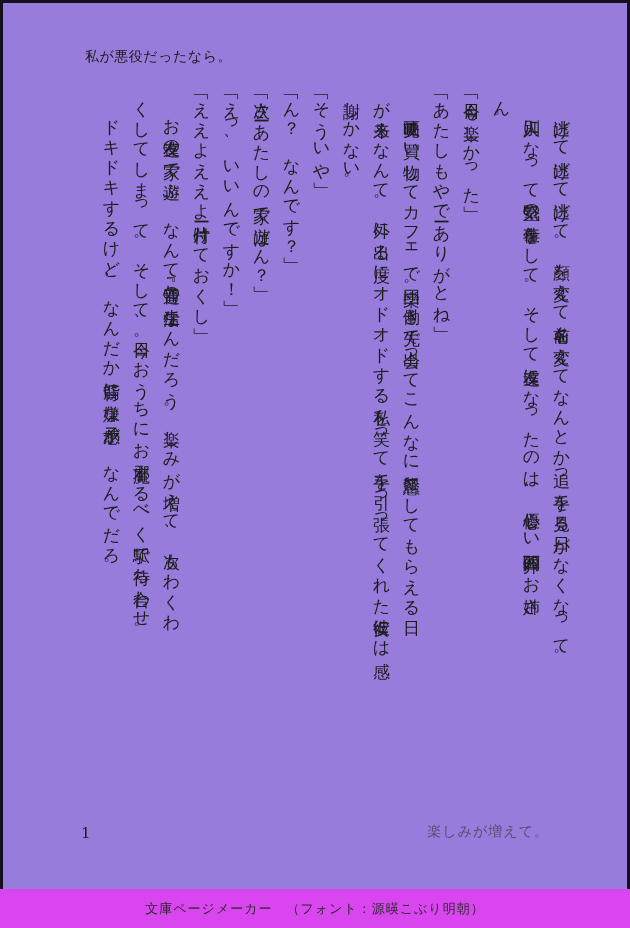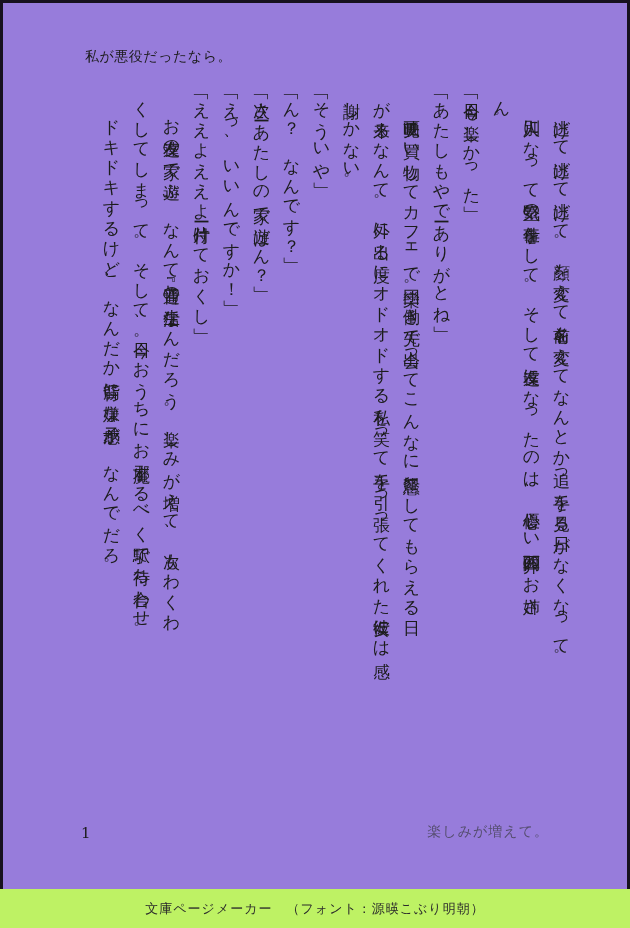--- a/index.html
+++ b/index.html
@@ -62,21 +62,21 @@
     font-size: 14px;
     letter-spacing: 1px;
     color: #544d6d;
   }
   .footer {
     position: absolute;
     left: 0;
     top: 889px;
     width: 630px;
     height: 39px;
-    background: #bef264;
+    background: #d946ef;
     display: flex;
     align-items: center;
     justify-content: center;
   }
   .footer-caption {
     font-size: 13px;
     letter-spacing: 1px;
     color: #2b2b2b;
   }
 </style>

